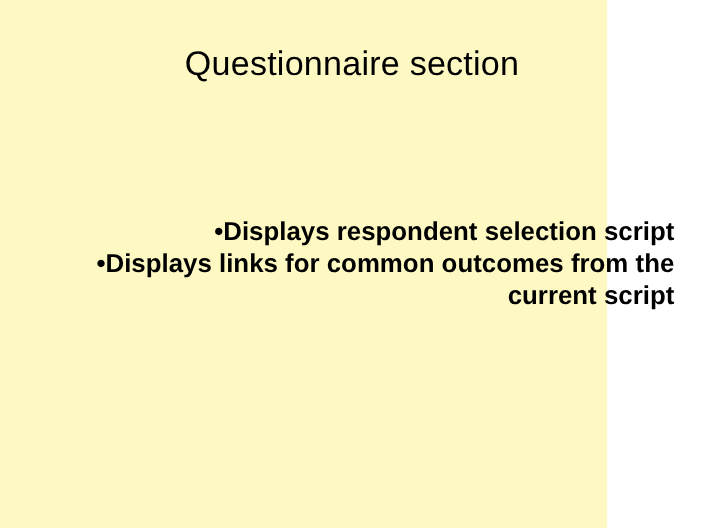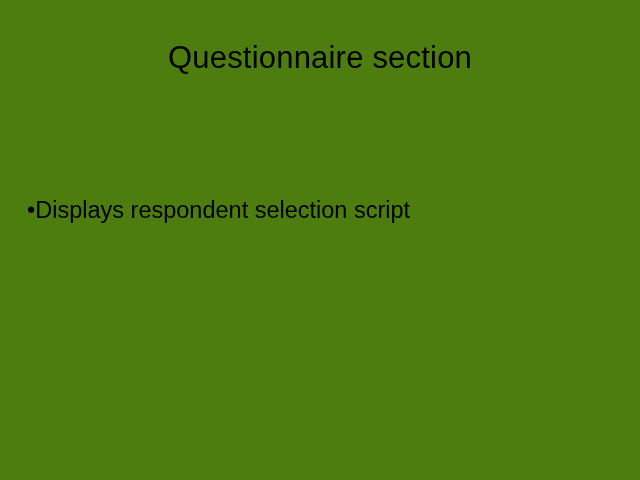--- a/index.html
+++ b/index.html
@@ -11,23 +11,23 @@
     width: 640px;
     height: 480px;
     background: #ffffff;
     font-family: "Liberation Sans", sans-serif;
     color: #000000;
     overflow: hidden;
   }
 
   .slide {
     position: relative;
-    width: 640px;
+    width: 552px;
     height: 480px;
-    background: #4d7c0f;
+    background: #fef9c3;
     box-sizing: border-box;
   }
 
   
   .slide-title {
     position: absolute;
     left: 0;
     top: 38px;
     width: 640px;
     text-align: center;
@@ -42,21 +42,22 @@
 
   
   .slide-body {
     position: absolute;
     left: 27px;
     top: 196px;
     width: 586px;
     font-size: 23.5px;
     line-height: 29px;
     color: #000000;
-    text-align: left;
+    text-align: right;
+    font-weight: bold;
   }
 
   .body-para {
     margin: 0;
     padding: 0;
     text-indent: 0;
   }
 
   .bullet-glyph {
     font-size: 23.5px;
@@ -67,17 +68,18 @@
 <body>
 
 <div class="slide">
 
   <h1 class="slide-title">Questionnaire section</h1>
 
   <div class="slide-body">
 
     <p class="body-para"><span class="bullet-glyph">•</span><span>Displays respondent selection script</span></p>
 
+    <p class="body-para"><span class="bullet-glyph">•</span><span>Displays links for common outcomes from the current script</span></p>
 
 
   </div>
 
 </div>
 
 </body></html>

